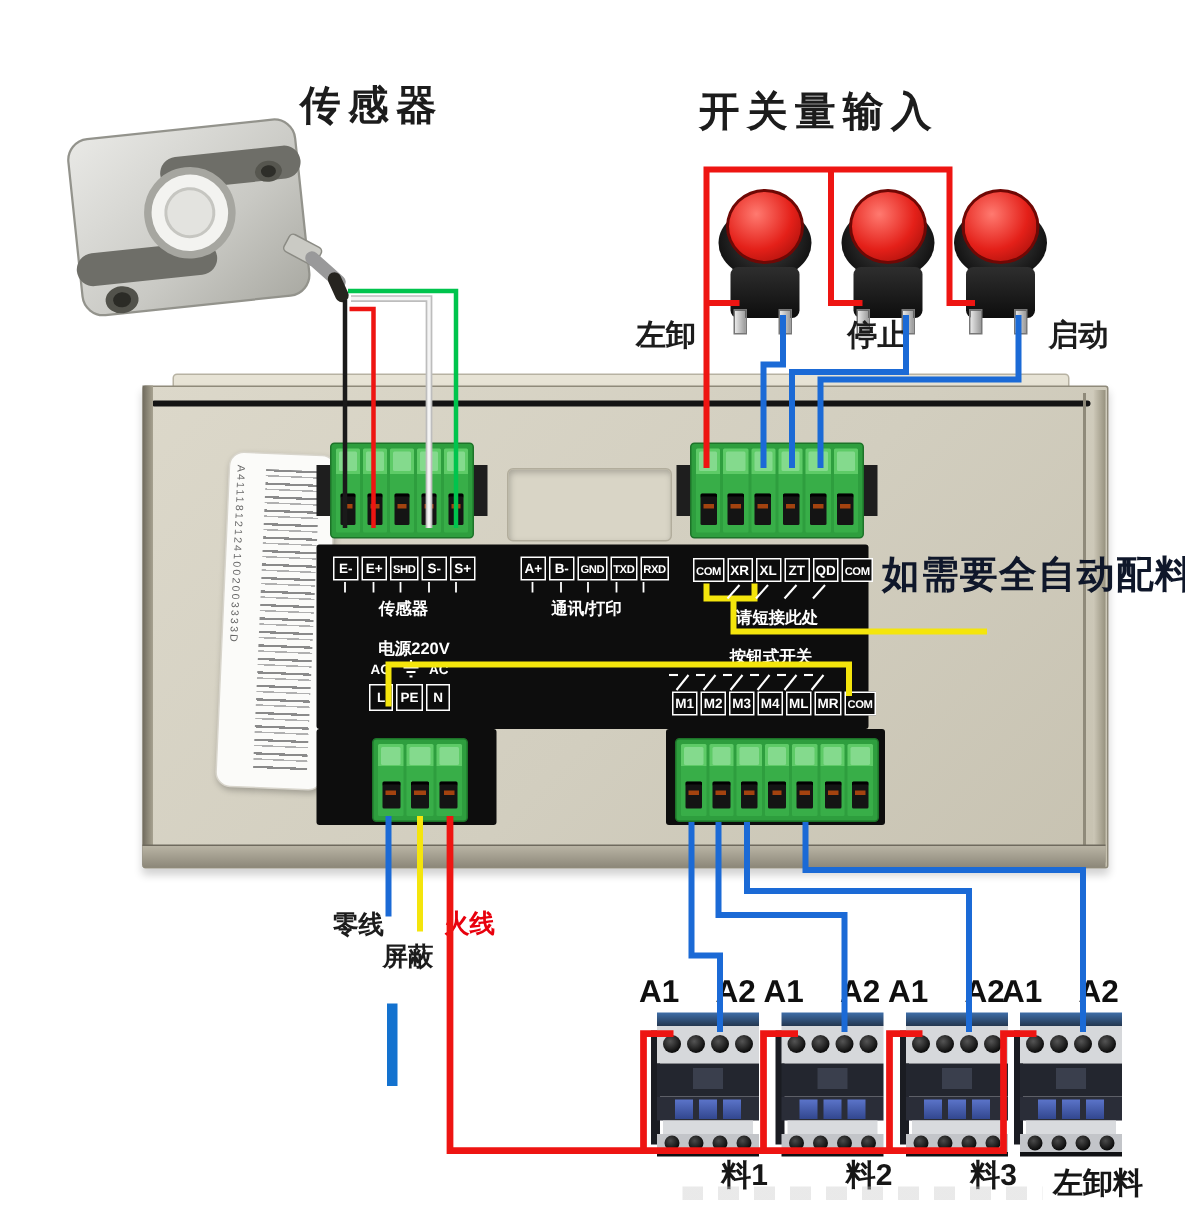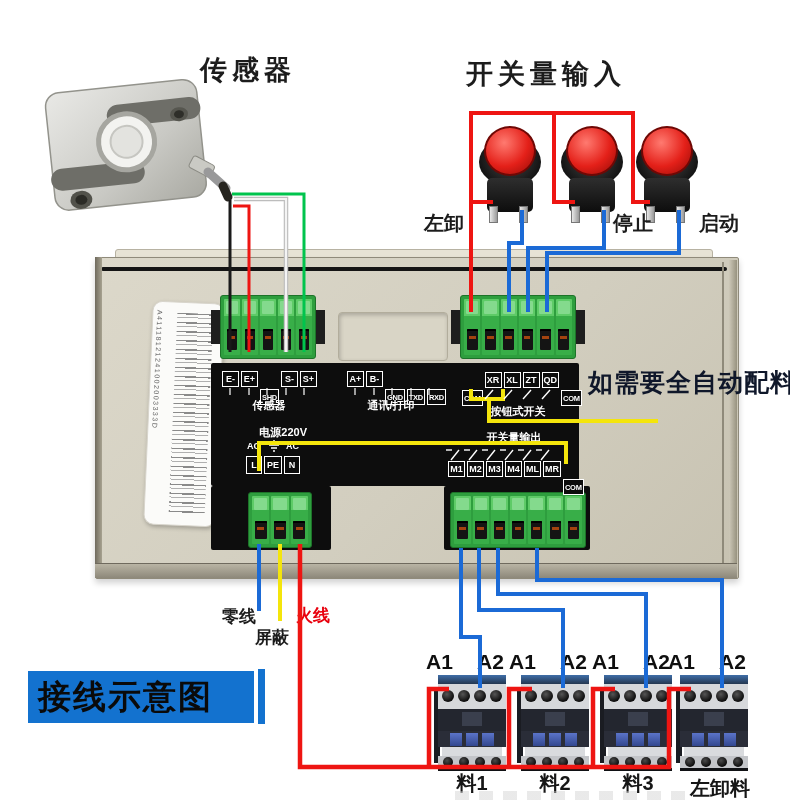--- a/index.html
+++ b/index.html
@@ -22,21 +22,21 @@
   .barcode{position:absolute;left:24px;top:10px;width:36px;height:200px;
            background:repeating-linear-gradient(180deg,#8a8a8a 0 1.5px,transparent 1.5px 4px,#b0b0b0 4px 5px,transparent 5px 9px);}
   .serialtxt{position:absolute;left:3px;top:8px;writing-mode:vertical-rl;font-size:7px;color:#666;letter-spacing:1.5px;}
   .panel{background:#0d0d0d;border-radius:2px;}
   .commwin{left:338px;top:312px;width:108px;height:47px;background:#d9d5c6;border:1px solid #b2ad9c;border-radius:4px;
            box-shadow:inset 1px 2px 4px rgba(0,0,0,.22);}
   
   .trow{display:flex;gap:2px;}
   .tbox{min-width:13px;height:14px;padding:0 1px;border:1px solid #fff;background:#0c0c0c;color:#fff;
         font-size:9px;font-weight:700;display:flex;align-items:center;justify-content:center;white-space:nowrap;}
-  .tbox.sm{font-size:7.5px;letter-spacing:-.3px;margin-top:18px;}
+  .tbox.sm{font-size:7.5px;letter-spacing:-.3px;}
   .pcaption{color:#fff;font-size:11px;font-weight:700;text-align:center;white-space:nowrap;}
   .series{color:#f4e50c;font-size:30px;font-weight:700;letter-spacing:8px;white-space:nowrap;}
   .note{font-size:25px;font-weight:700;color:#0f172a;white-space:nowrap;letter-spacing:1px;}
   
   .tblock{display:flex;gap:2px;padding:3px;background:#2e9e3e;border:1px solid #1d7329;border-radius:3px;box-sizing:border-box;}
   .tcell{flex:1;position:relative;background:linear-gradient(180deg,#5ecb67 0 30%,#38ae48 30% 100%);border-radius:1px;}
   .tcell::before{content:'';position:absolute;top:2px;left:12%;right:12%;height:24%;background:#84da8d;border-radius:1px;}
   .tcell .hole{position:absolute;left:16%;right:16%;bottom:5px;height:38%;background:#141414;border-radius:1px;
                box-shadow:inset 0 2px 0 #000;}
   .tcell .hole::after{content:'';position:absolute;left:20%;right:20%;top:35%;height:3px;background:#a3430f;}
@@ -55,21 +55,21 @@
   .ct-body{position:absolute;left:0;top:34px;width:68px;height:22px;background:#23262f;}
   .ct-bodyplate{position:absolute;left:24px;top:37px;width:20px;height:14px;background:#3a3f4d;}
   .ct-bluerow{position:absolute;left:0;top:56px;width:68px;height:16px;background:#2a2d38;}
   .ct-blue{position:absolute;width:12px;height:13px;top:58px;background:linear-gradient(#5b74c9,#32478f);}
   .ct-plate{position:absolute;left:4px;top:72px;width:60px;height:9px;background:#d9dbde;}
   .ct-band2{position:absolute;left:0;top:81px;width:68px;height:12px;background:#c3c5c9;}
   .ct-screw2{position:absolute;width:10px;height:10px;border-radius:50%;background:radial-gradient(circle at 40% 35%,#4a4a4a,#0c0c0c 70%);top:82px;}
   .ct-base{position:absolute;left:0;top:93px;width:68px;height:3px;background:#101114;}
   .ct-rail{position:absolute;left:-4px;top:12px;width:6px;height:76px;background:#1a1c22;}
   .a-label{font-size:21px;font-weight:700;color:#0f0f0f;white-space:nowrap;}
-  .c-name{font-size:20px;font-weight:700;color:#161616;text-align:center;white-space:nowrap;}
+  .c-name{font-size:20px;font-weight:700;color:#161616;text-align:right;white-space:nowrap;}
   .wirelabel{font-size:17px;font-weight:700;white-space:nowrap;}
   .titlebox{left:28px;top:671px;width:226px;height:52px;background:#1372cf;display:flex;align-items:center;}
   .titlebox span{font-size:33px;font-weight:700;color:#0a0a0a;padding-left:10px;letter-spacing:2px;white-space:nowrap;}
   .cursorbar{left:258px;top:669px;width:7px;height:55px;background:#1372cf;}
   .watermark{left:455px;top:791px;width:240px;height:9px;opacity:.45;
              background:repeating-linear-gradient(90deg,#cfcfcf 0 14px,transparent 14px 24px);}
   svg.wires{position:absolute;left:0;top:0;pointer-events:none;}
 </style>
 </head>
 <body>
@@ -223,34 +223,34 @@
   <div class="abs pcaption" style="left:345px;top:398px;width:92px;">通讯/打印</div>
 
   <div class="abs trow" style="left:462px;top:372px;">
     <span class="tbox sm">COM</span>
     <span class="tbox">XR</span>
     <span class="tbox">XL</span>
     <span class="tbox">ZT</span>
     <span class="tbox">QD</span>
     <span class="tbox sm">COM</span>
   </div>
-  <div class="abs pcaption" style="left:462px;top:404px;width:112px;">按钮式开关</div>
-
-  <div class="abs pcaption" style="left:458px;top:430px;width:112px;">开关量输出</div>
+  <div class="abs pcaption" style="left:462px;top:404px;width:112px;">请短接此处</div>
+
+  <div class="abs pcaption" style="left:458px;top:430px;width:112px;">按钮式开关</div>
   <div class="abs trow" style="left:448px;top:461px;">
     <span class="tbox">M1</span>
     <span class="tbox">M2</span>
     <span class="tbox">M3</span>
     <span class="tbox">M4</span>
     <span class="tbox">ML</span>
     <span class="tbox">MR</span>
     <span class="tbox sm">COM</span>
   </div>
 
-  <div class="abs pcaption" style="left:245px;top:425px;width:62px;text-align:right;">电源220V</div>
+  <div class="abs pcaption" style="left:245px;top:425px;width:62px;">电源220V</div>
   <div class="abs" style="left:247px;top:441px;width:14px;color:#fff;font-size:9px;font-weight:700;">AC</div>
   <svg class="abs" style="left:268px;top:440px;" width="12" height="12" viewBox="0 0 12 12">
     <path d="M6,0 V5 M1,5 H11 M3,8 H9 M5,11 H7" stroke="#fff" stroke-width="1.4" fill="none"></path>
   </svg>
   <div class="abs" style="left:286px;top:441px;width:14px;color:#fff;font-size:9px;font-weight:700;">AC</div>
   <div class="abs trow" style="left:246px;top:456px;">
     <span class="tbox" style="height:16px;min-width:12px;">L</span>
     <span class="tbox" style="height:16px;min-width:14px;">PE</span>
     <span class="tbox" style="height:16px;min-width:12px;">N</span>
   </div>
@@ -270,30 +270,27 @@
   <div class="abs btn-pin" style="left:571px;top:206px;"></div>
   <div class="abs btn-pin" style="left:601px;top:206px;"></div>
 
   <div class="abs btn-bezel" style="left:636px;top:138px;"></div>
   <div class="abs btn-cap" style="left:641px;top:126px;"></div>
   <div class="abs btn-body" style="left:644px;top:178px;"></div>
   <div class="abs btn-pin" style="left:646px;top:206px;"></div>
   <div class="abs btn-pin" style="left:676px;top:206px;"></div>
 
   <div class="abs btn-label" style="left:424px;top:210px;">左卸</div>
-  <div class="abs btn-label" style="left:565px;top:210px;margin-left:48px;">停止</div>
+  <div class="abs btn-label" style="left:565px;top:210px;">停止</div>
   <div class="abs btn-label" style="left:699px;top:210px;">启动</div>
 
   <div class="abs wirelabel" style="left:222px;top:605px;color:#1c1c1c;">零线</div>
   <div class="abs wirelabel" style="left:255px;top:626px;color:#1c1c1c;">屏蔽</div>
   <div class="abs wirelabel" style="left:296px;top:604px;color:#e8000d;">火线</div>
 
-  <div class="abs titlebox">
-    <span>接线示意图</span>
-  </div>
   <div class="abs cursorbar"></div>
 
   <div class="abs contactor" style="left:438px;top:675px;">
     <div class="ct-rail"></div>
       <div class="ct-top"></div>
       <div class="ct-band1"></div>
     <div class="ct-screw" style="left:4px;"></div>
       <div class="ct-screw" style="left:20px;"></div>
     <div class="ct-screw" style="left:36px;"></div>
       <div class="ct-screw" style="left:52px;"></div>

